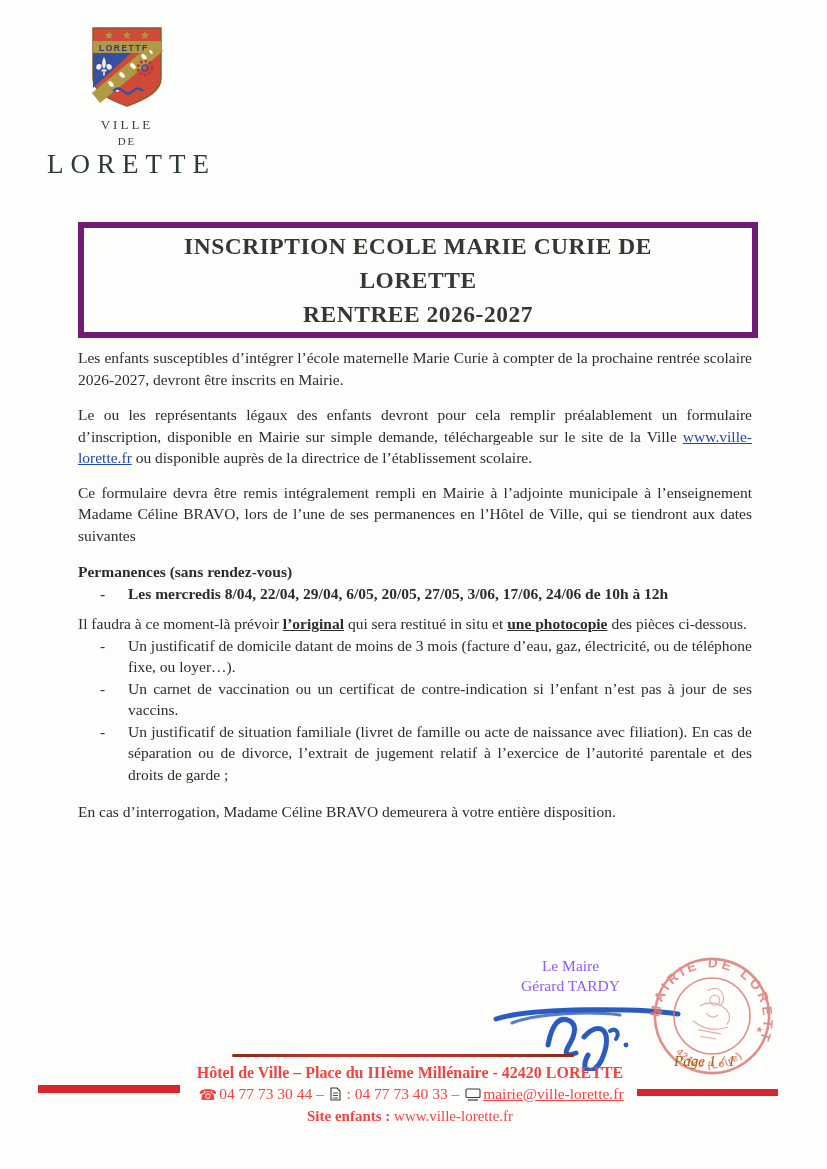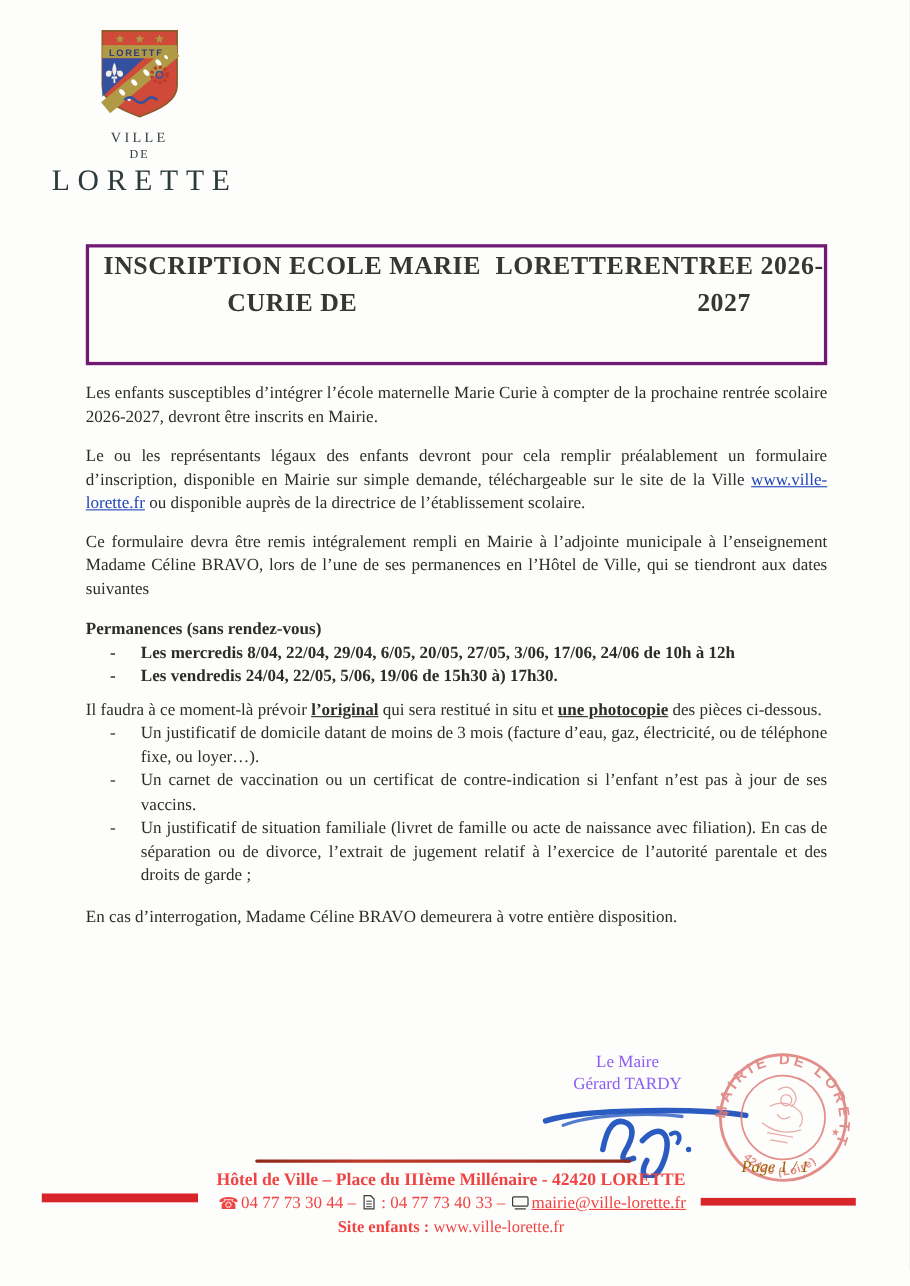--- a/index.html
+++ b/index.html
@@ -11,22 +11,22 @@
   }
   
   .crest-wrap{position:absolute;left:47px;top:26px;width:160px;text-align:center;}
   .crest-svg{display:block;margin:0 auto;}
   .ville-line{font-size:13px;letter-spacing:3px;color:#33403f;margin-top:9px;}
   .de-line{font-size:11px;letter-spacing:2px;color:#33403f;margin-top:2px;}
   .city-line{font-size:27px;letter-spacing:7px;color:#2c3a3c;margin-top:2px;font-weight:400;}
   
   .title-box{
     position:absolute;left:78px;top:222px;width:668px;height:104px;
-    border:3px solid #701a75;
-    display:flex;flex-direction:row;justify-content:center;
+    border:6px solid #701a75;
+    display:flex;flex-direction:column;justify-content:center;
     text-align:center;font-weight:bold;font-size:23.5px;line-height:34px;
     color:#383635;letter-spacing:.5px;
   }
   
   .body-flow{position:absolute;left:78px;top:340px;width:674px;font-size:15.5px;line-height:21.5px;}
   .para{text-align:justify;margin:0;}
   .p1{margin-top:7px;}
   .p2{margin-top:14px;}
   .p3{margin-top:13px;}
   .perm-head{margin-top:15px;font-weight:bold;}
@@ -110,21 +110,20 @@
 
     <p class="para p1">Les enfants susceptibles d’intégrer l’école maternelle Marie Curie à compter de la prochaine rentrée scolaire 2026-2027, devront être inscrits en Mairie.</p>
 
     <p class="para p2"><span>Le ou les représentants légaux des enfants devront pour cela remplir préalablement un formulaire d’inscription, disponible en Mairie sur simple demande, téléchargeable sur le site de la Ville </span><span class="doclink">www.ville-lorette.fr</span><span> ou disponible auprès de la directrice de l’établissement scolaire.</span></p>
 
     <p class="para p3">Ce formulaire devra être remis intégralement rempli en Mairie à l’adjointe municipale à l’enseignement Madame Céline BRAVO,  lors de l’une de ses permanences en l’Hôtel de Ville, qui se tiendront aux dates suivantes</p>
 
     <p class="para perm-head">Permanences (sans rendez-vous)</p>
     <div class="dash-list">
       <div class="dash-item perm-item">Les mercredis 8/04, 22/04, 29/04, 6/05, 20/05, 27/05, 3/06, 17/06, 24/06 de 10h à 12h</div>
-      <div class="dash-item perm-item">Les vendredis 24/04, 22/05, 5/06, 19/06 de 15h30 à) 17h30.</div>
     </div>
 
     <p class="para p4"><span>Il faudra à ce moment-là prévoir </span><span class="bu">l’original</span><span> qui sera restitué in situ et </span><span class="bu">une photocopie</span><span> des pièces ci-dessous.</span></p>
 
     <div class="dash-list">
       <div class="dash-item">Un justificatif de domicile datant de moins de 3 mois (facture d’eau, gaz, électricité, ou de téléphone fixe, ou loyer…).</div>
       <div class="dash-item">Un carnet de vaccination ou un certificat de contre-indication si l’enfant n’est pas à jour de ses vaccins.</div>
       <div class="dash-item">Un justificatif de situation familiale (livret de famille ou acte de naissance avec filiation). En cas de séparation ou de divorce, l’extrait de jugement relatif à l’exercice de l’autorité parentale et des droits de garde ;</div>
     </div>
 

